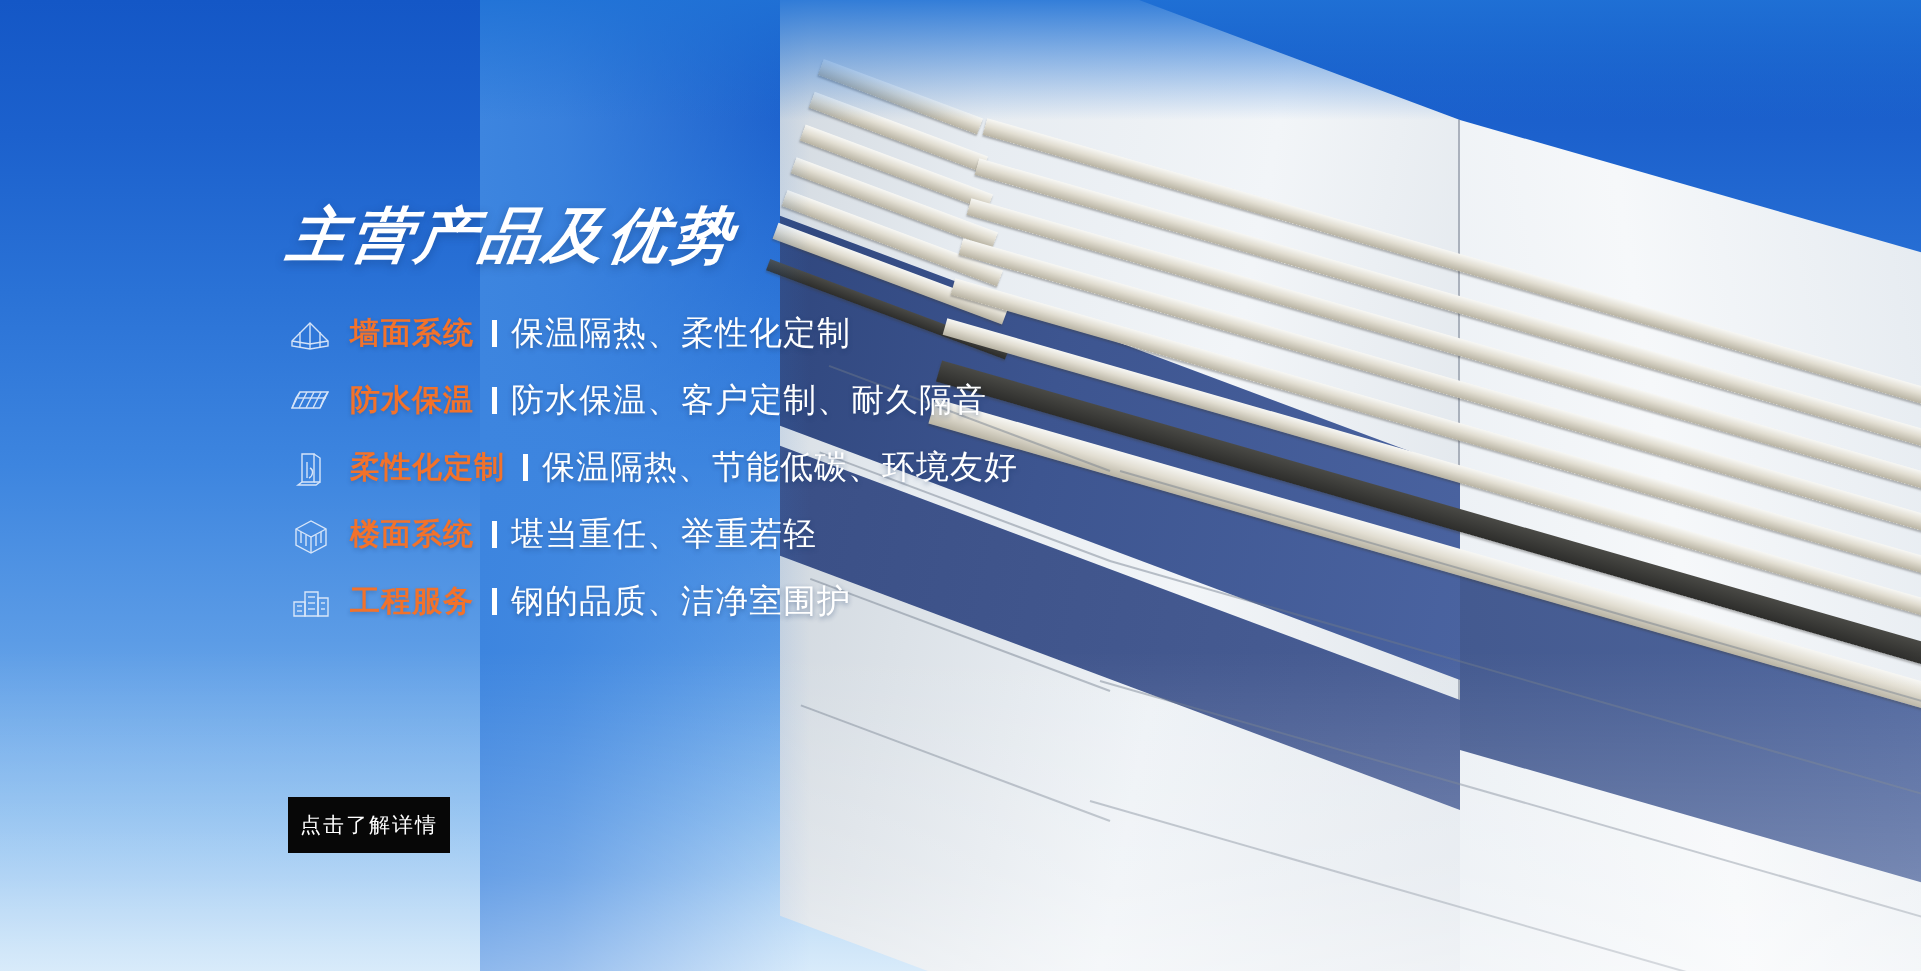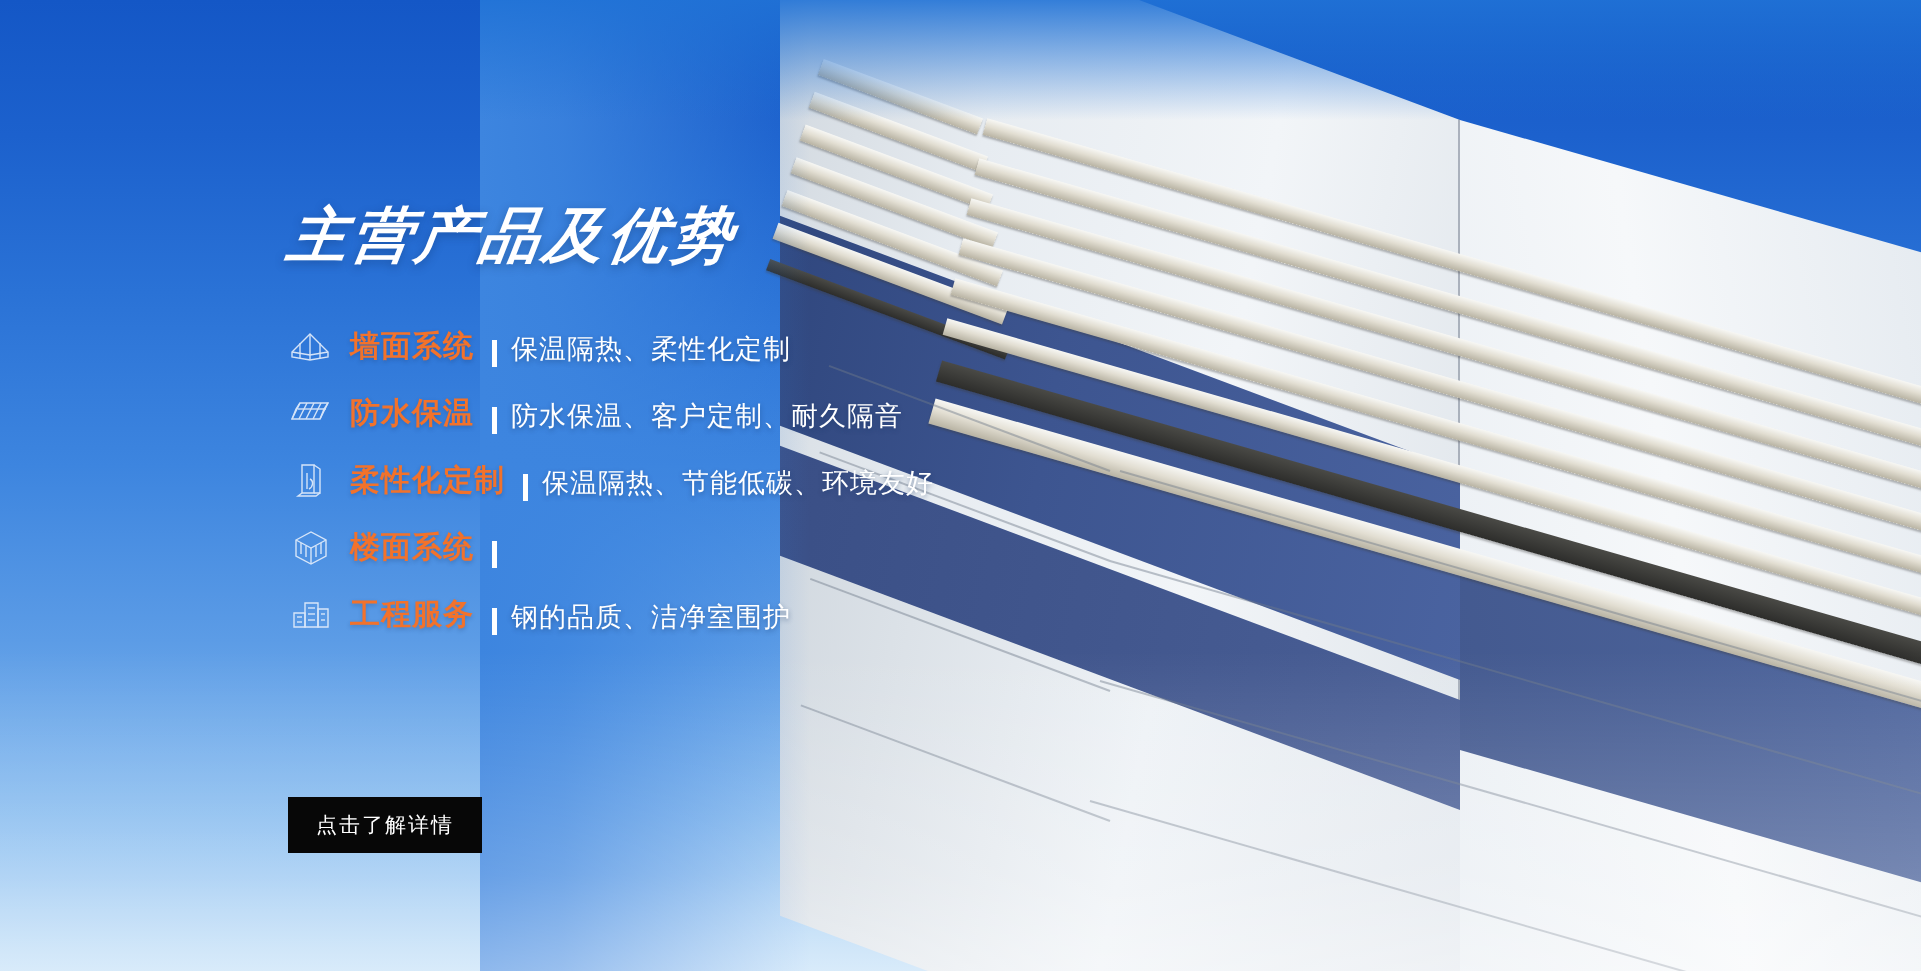--- a/index.html
+++ b/index.html
@@ -140,21 +140,21 @@
     white-space:nowrap;
   }
 
   .feature-list{
     position:absolute; top:300px; left:288px;
     width:950px;
     list-style:none;
   }
   .feature-row{
     display:flex;
-    align-items:flex-end;
+    align-items:center;
     height:67px;
   }
   .feat-icon{
     width:54px; min-width:54px; height:44px;
     display:flex; align-items:center; justify-content:flex-start;
     opacity:.92;
   }
   .feat-icon svg{ display:block; }
   .feat-title{
     color:#f2722b;
@@ -167,34 +167,34 @@
   }
   .feat-bar{
     display:inline-block;
     width:5px; height:27px;
     background:#ffffff;
     margin:0 14px 0 18px;
     flex:0 0 auto;
   }
   .feat-desc{
     color:#ffffff;
-    font-size:27px;
+    font-size:33px;
     letter-spacing:1px;
     white-space:nowrap;
     text-shadow:0 2px 5px rgba(20,50,100,.45);
   }
 
   .cta{
     position:absolute;
     left:288px; top:797px;
     background:#070707;
     color:#ffffff;
     font-size:21px;
     letter-spacing:2px;
-    padding:14px 28px;
+    padding:14px 12px;
     border:none;
     cursor:pointer;
     font-family:Liberation Sans, sans-serif;
   }
 </style>
 </head>
 <body>
 
 <div class="banner">
 
@@ -307,20 +307,21 @@
             <path d="M8 14 L23 22 L38 14"></path>
             <path d="M23 22 L23 38"></path>
             <path d="M13 17 L13 28"></path>
               <path d="M18 20 L18 31"></path>
             <path d="M28 20 L28 31"></path>
               <path d="M33 17 L33 28"></path>
           </svg>
         </span>
         <span class="feat-title">楼面系统</span>
         <span class="feat-bar"></span>
+        <span class="feat-desc">堪当重任、举重若轻</span>
       </li>
 
       <li class="feature-row">
         <span class="feat-icon">
           <svg width="46" height="40" viewBox="0 0 46 40" fill="none" stroke="#e3edfb" stroke-width="1.4">
             <path d="M6 34 L6 20 L17 20 L17 34 Z"></path>
             <path d="M17 34 L17 10 L30 10 L30 34 Z"></path>
             <path d="M30 34 L30 16 L40 16 L40 34 Z"></path>
             <path d="M9 24 L14 24"></path>
               <path d="M9 29 L14 29"></path>

